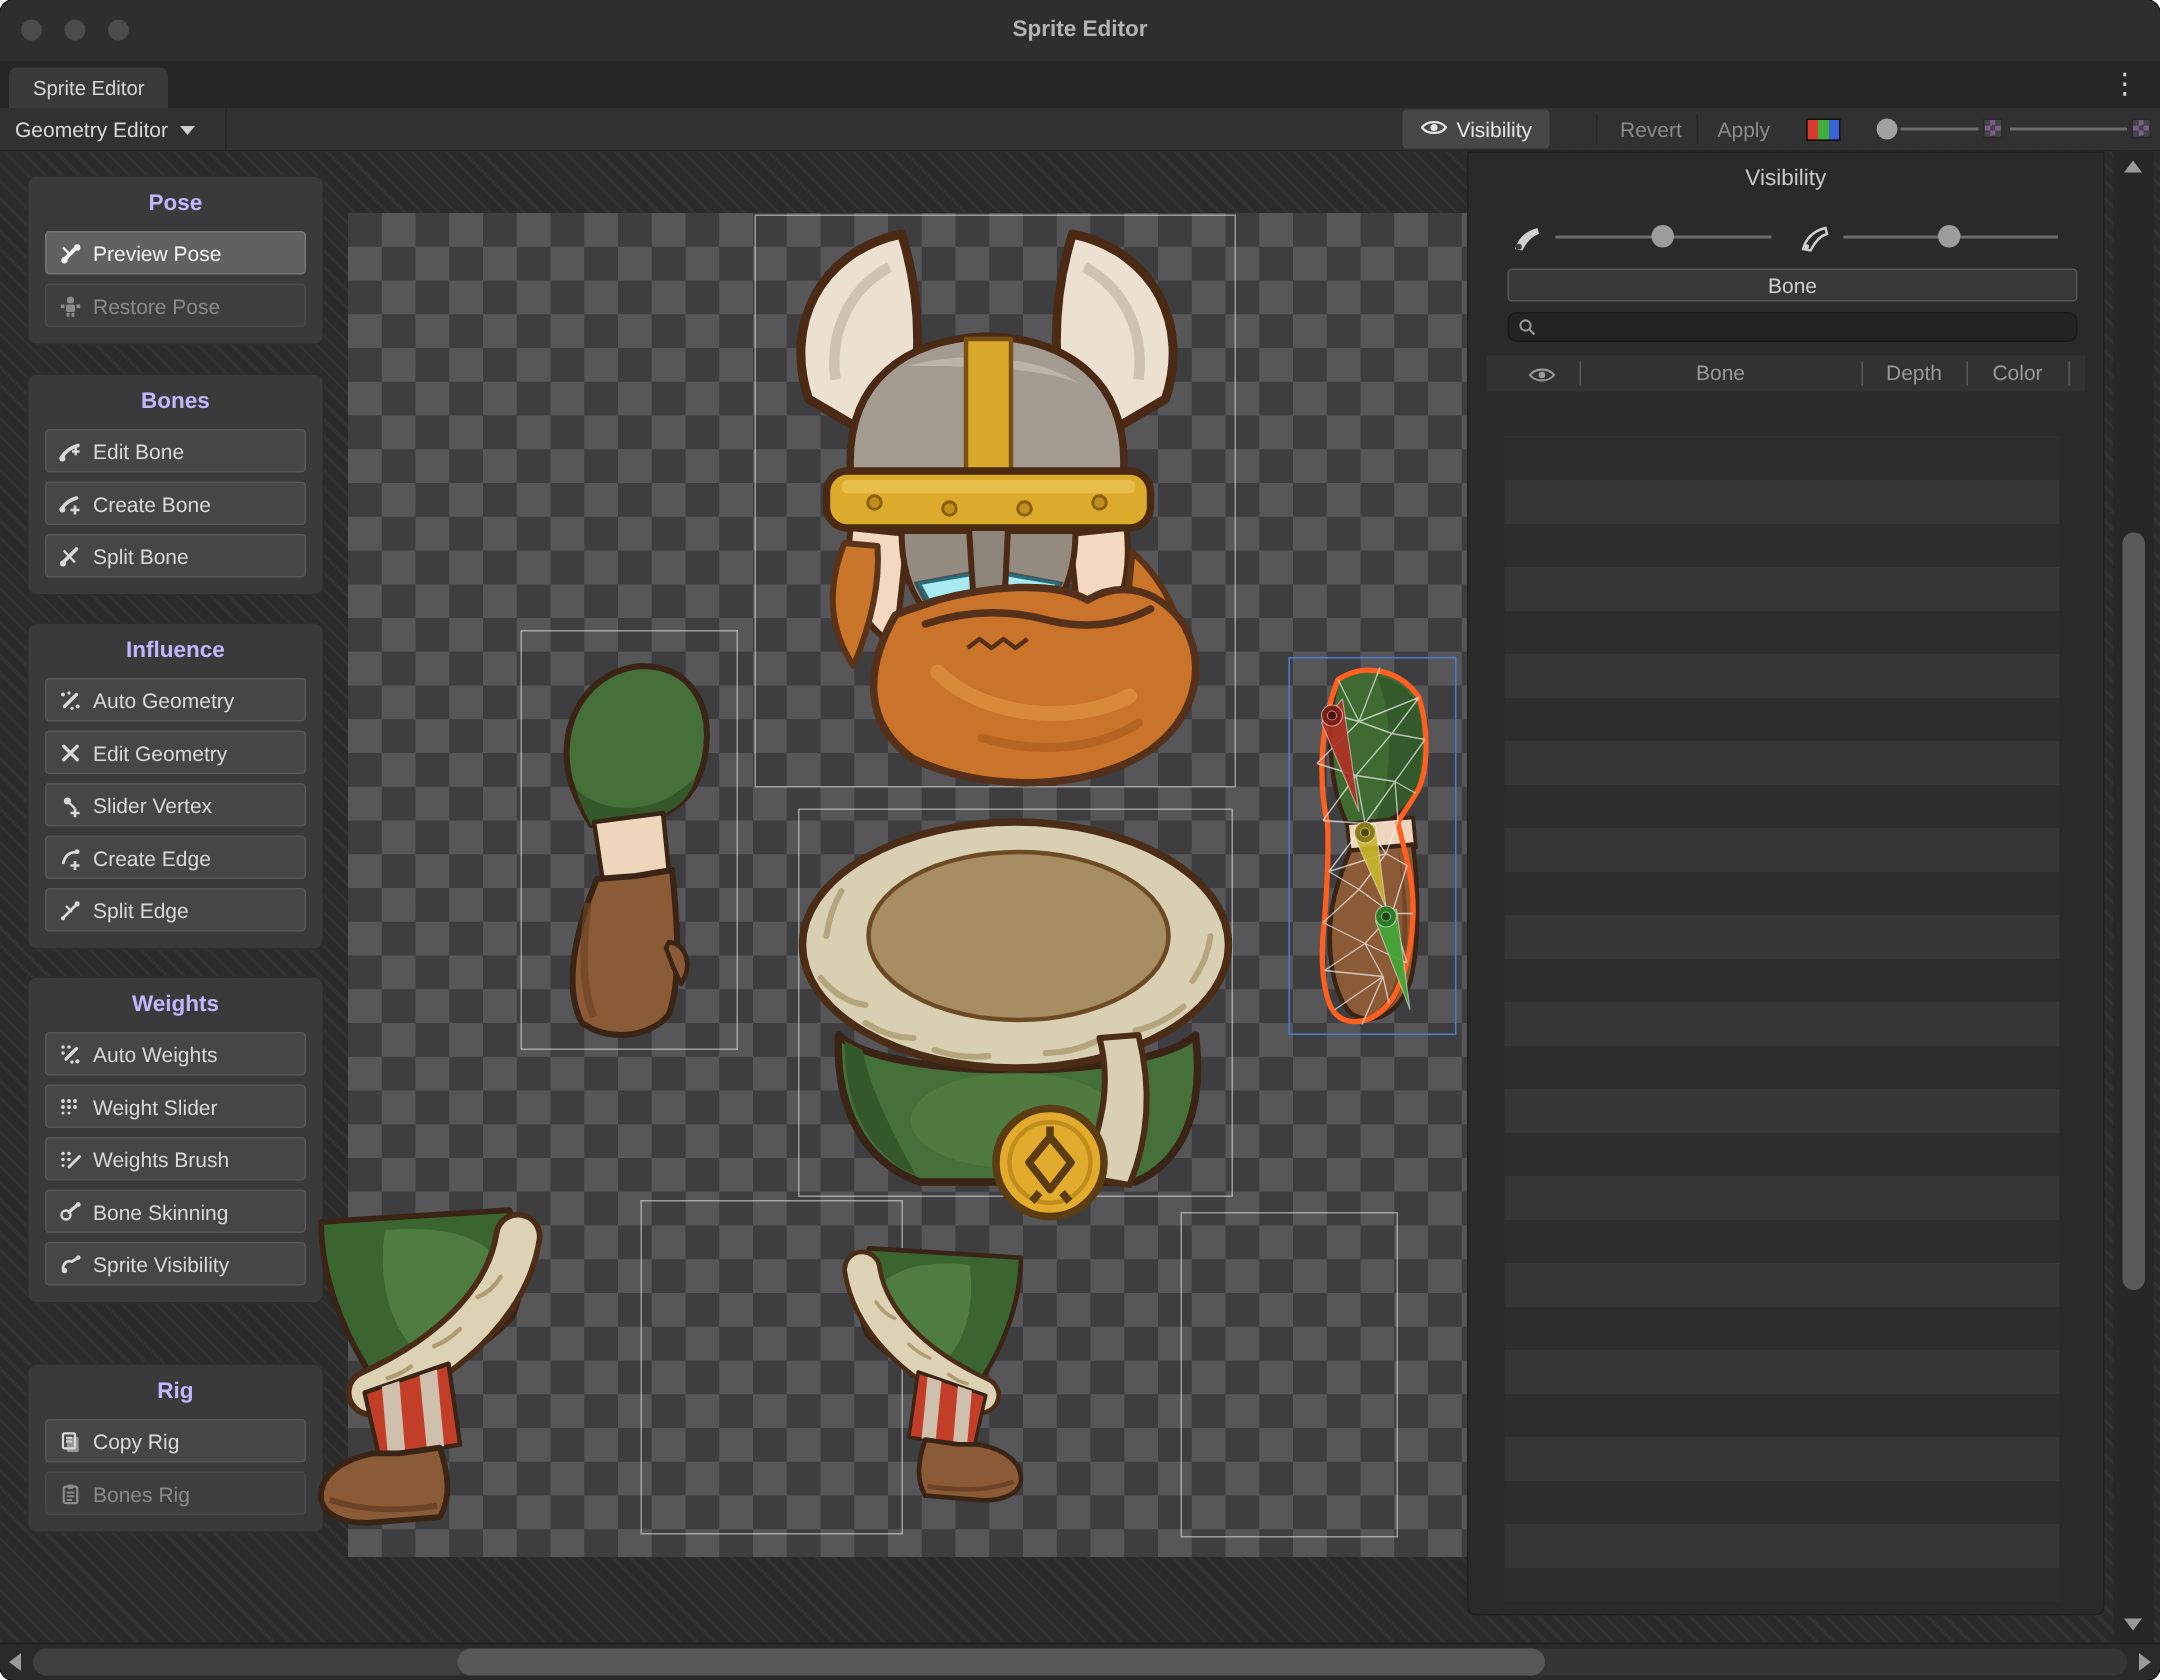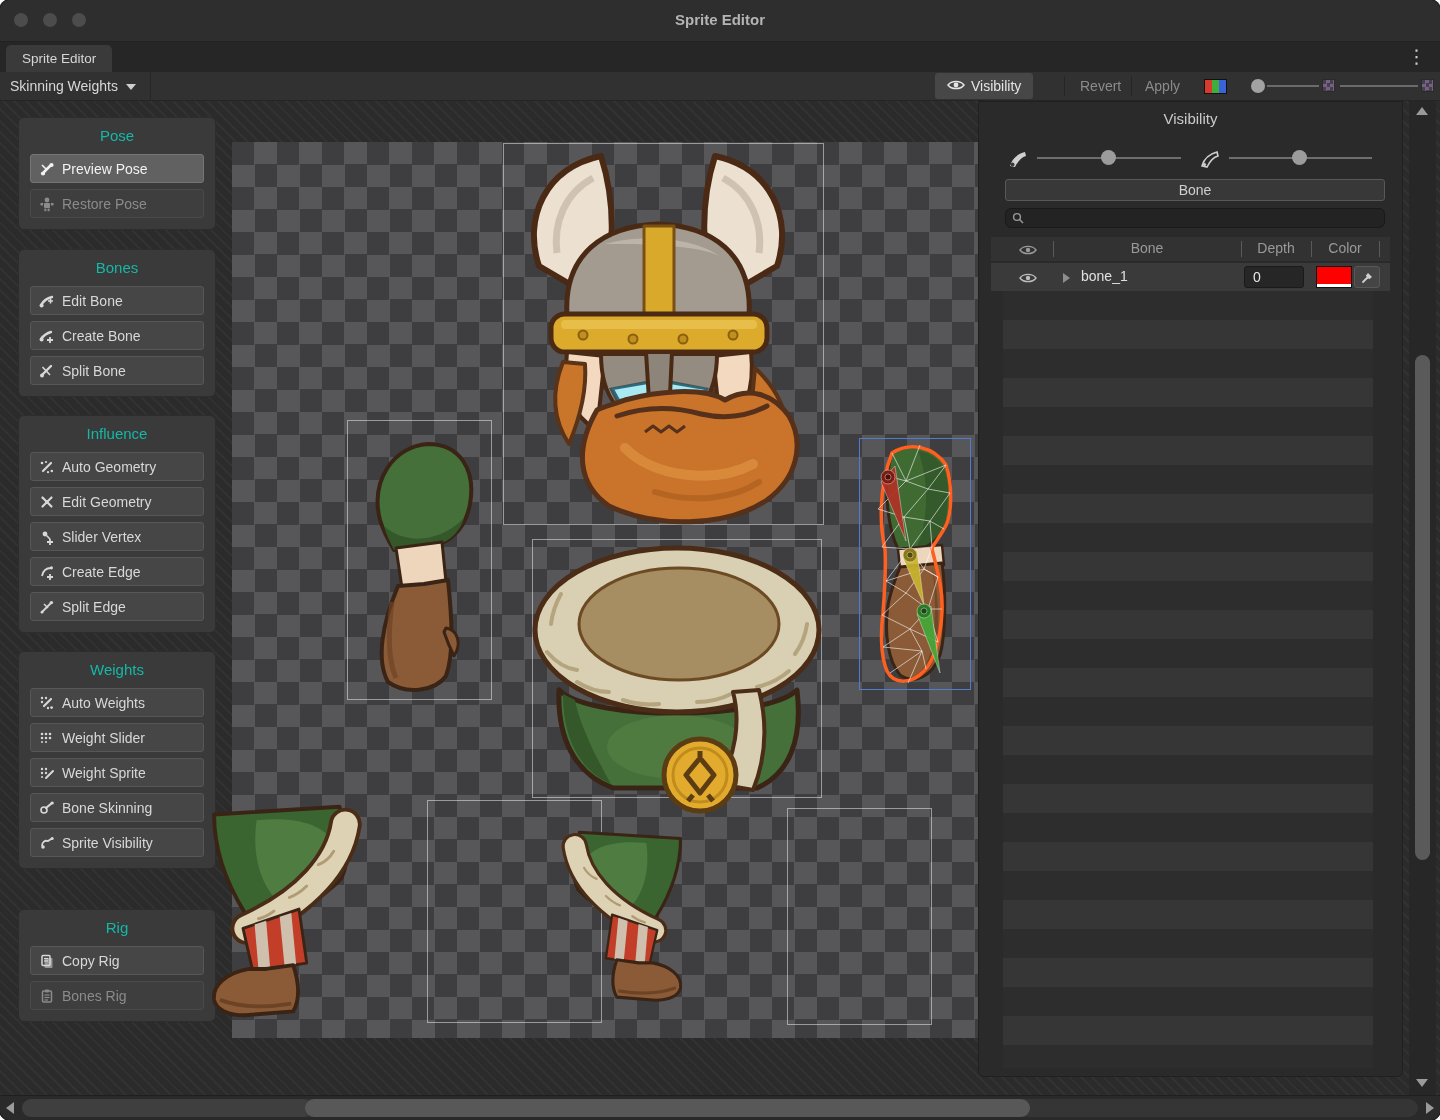--- a/index.html
+++ b/index.html
@@ -25,21 +25,21 @@
   .rgbswatch{position:absolute;left:1204px;top:7px;width:23px;height:15px;border:1px solid #111;background:linear-gradient(90deg,#d93a2e 0 34%,#3fae3a 34% 67%,#3a62d9 67%);}
   .sliderline{position:absolute;top:13px;height:2px;background:#6b6b6b;}
   .sliderknob{position:absolute;top:7px;width:14px;height:14px;border-radius:50%;background:#a2a2a2;}
   .alphachk{position:absolute;top:7px;width:13px;height:13px;background:conic-gradient(#7b5e88 25%,#42424a 0 50%,#7b5e88 0 75%,#42424a 0);background-size:7px 7px;border:1px solid #2a2a2a;}
   
   .main{position:absolute;left:0;top:101px;width:1440px;height:994px;
         background-color:#2b2b2b;
         background-image:repeating-linear-gradient(45deg,rgba(255,255,255,0.03) 0 2px,rgba(0,0,0,0) 2px 8px);}
   
   .panel{position:absolute;left:18px;width:198px;background:#3a3a3a;border:1px solid #2d2d2d;border-radius:6px;padding:7px 11px 5px;}
-  .panel h3{margin:2px 0 10px;font-size:15px;font-weight:400;color:#14b8a6;text-align:center;}
+  .panel h3{margin:2px 0 10px;font-size:15px;font-weight:700;color:#c4b5fd;text-align:center;}
   .pbtn{display:flex;align-items:center;gap:7px;height:29px;margin-bottom:6px;background:#464646;border:1px solid #575757;border-radius:3px;padding:0 8px;font-size:14px;color:#d8d8d8;white-space:nowrap;}
   .pbtn.active{background:#616161;border-color:#757575;color:#f2f2f2;}
   .pbtn.disabled{background:#3e3e3e;border-color:#4a4a4a;color:#8b8b8b;}
   .bicon{width:16px;height:16px;flex:none;}
   
   .checker{position:absolute;left:232px;top:41px;width:746px;height:896px;
            background:conic-gradient(#57575a 25%,#3e3e41 0 50%,#57575a 0 75%,#3e3e41 0);background-size:45px 45px;}
   .srect{position:absolute;border:1px solid rgba(255,255,255,0.48);}
   .selrect{position:absolute;border:1px solid #4f7ccc;}
   .sprite{position:absolute;}
@@ -79,21 +79,21 @@
     <div class="tl" style="left:72px"></div>
     <div class="win-title">Sprite Editor</div>
   </div>
 
   <div class="tabrow">
     <div class="tab">Sprite Editor</div>
     <div class="kebab">⋮</div>
   </div>
 
   <div class="toolbar">
-    <div class="mode-dd">Skinning Weights</div>
+    <div class="mode-dd">Geometry Editor</div>
     <div class="dd-sep"></div>
 
     <div class="tb-btn on" style="left:935px">
       <span>
         <svg width="18" height="12" viewBox="0 0 18 12">
             <path d="M1 6 C4.5 1.2 13.5 1.2 17 6 C13.5 10.8 4.5 10.8 1 6 Z" fill="none" stroke="#e4e4e4" stroke-width="1.5"></path>
             <circle cx="9" cy="6" r="2.4" fill="#e4e4e4"></circle>
           </svg>
       </span>
       <span>Visibility</span>
@@ -248,21 +248,21 @@
         <svg class="bicon" viewBox="0 0 16 16">
             <g fill="currentColor">
               <circle cx="3" cy="4" r="1.2"></circle>
               <circle cx="7" cy="4" r="1.2"></circle>
               <circle cx="3" cy="8" r="1.2"></circle>
               <circle cx="7" cy="8" r="1.2"></circle>
               <circle cx="3" cy="12" r="1"></circle>
             </g>
             <line x1="7" y1="13" x2="14" y2="6" stroke="currentColor" stroke-width="2" stroke-linecap="round"></line>
           </svg>
-        <span>Weight Sprite</span>
+        <span>Weights Brush</span>
       </div>
       <div class="pbtn">
         <svg class="bicon" viewBox="0 0 16 16">
             <circle cx="5" cy="10" r="3" fill="none" stroke="currentColor" stroke-width="1.6"></circle>
             <line x1="7" y1="8" x2="13" y2="3" stroke="currentColor" stroke-width="2.2" stroke-linecap="round"></line>
             <circle cx="13.2" cy="3" r="1.6" fill="currentColor"></circle>
           </svg>
         <span>Bone Skinning</span>
       </div>
       <div class="pbtn">
@@ -456,38 +456,20 @@
         </span>
         <div class="vcolsep" style="left:62px"></div>
         <span style="position:absolute;left:62px;width:188px;text-align:center;top:3px">Bone</span>
         <div class="vcolsep" style="left:250px"></div>
         <span style="position:absolute;left:250px;width:70px;text-align:center;top:3px">Depth</span>
         <div class="vcolsep" style="left:320px"></div>
         <span style="position:absolute;left:320px;width:68px;text-align:center;top:3px">Color</span>
         <div class="vcolsep" style="left:388px"></div>
       </div>
 
-      <div class="vrow">
-        <span style="position:absolute;left:28px;top:8px">
-          <svg width="18" height="12" viewBox="0 0 18 12">
-              <path d="M1 6 C4.5 1.2 13.5 1.2 17 6 C13.5 10.8 4.5 10.8 1 6 Z" fill="none" stroke="#bdbdbd" stroke-width="1.4"></path>
-              <circle cx="9" cy="6" r="2.2" fill="#bdbdbd"></circle>
-            </svg>
-        </span>
-        <span style="position:absolute;left:72px;top:10px;width:0;height:0;border:5px solid transparent;border-left:7px solid #8d8d8d"></span>
-        <span style="position:absolute;left:90px;top:5px">bone_1</span>
-        <input class="depth-input" value="0" style="">
-        <div class="colorswatch"></div>
-        <div class="dropperbtn">
-          <svg width="13" height="13" viewBox="0 0 13 13">
-              <path d="M2 11 L6.5 6.5" stroke="#cfcfcf" stroke-width="1.8" stroke-linecap="round"></path>
-              <path d="M7 2 L11 6 L8.2 8.2 L4.8 4.8 Z" fill="#cfcfcf"></path>
-            </svg>
-        </div>
-      </div>
 
       <div class="vstripes"></div>
     </div>
 
     <div class="vscroll">
       <span class="tri" style="left:7px;top:6px;border:6px solid transparent;border-bottom:8px solid #9a9a9a;border-top:0"></span>
       <div class="vthumb"></div>
       <span class="tri" style="left:7px;top:978px;border:6px solid transparent;border-top:8px solid #9a9a9a;border-bottom:0"></span>
     </div>
   </div>

